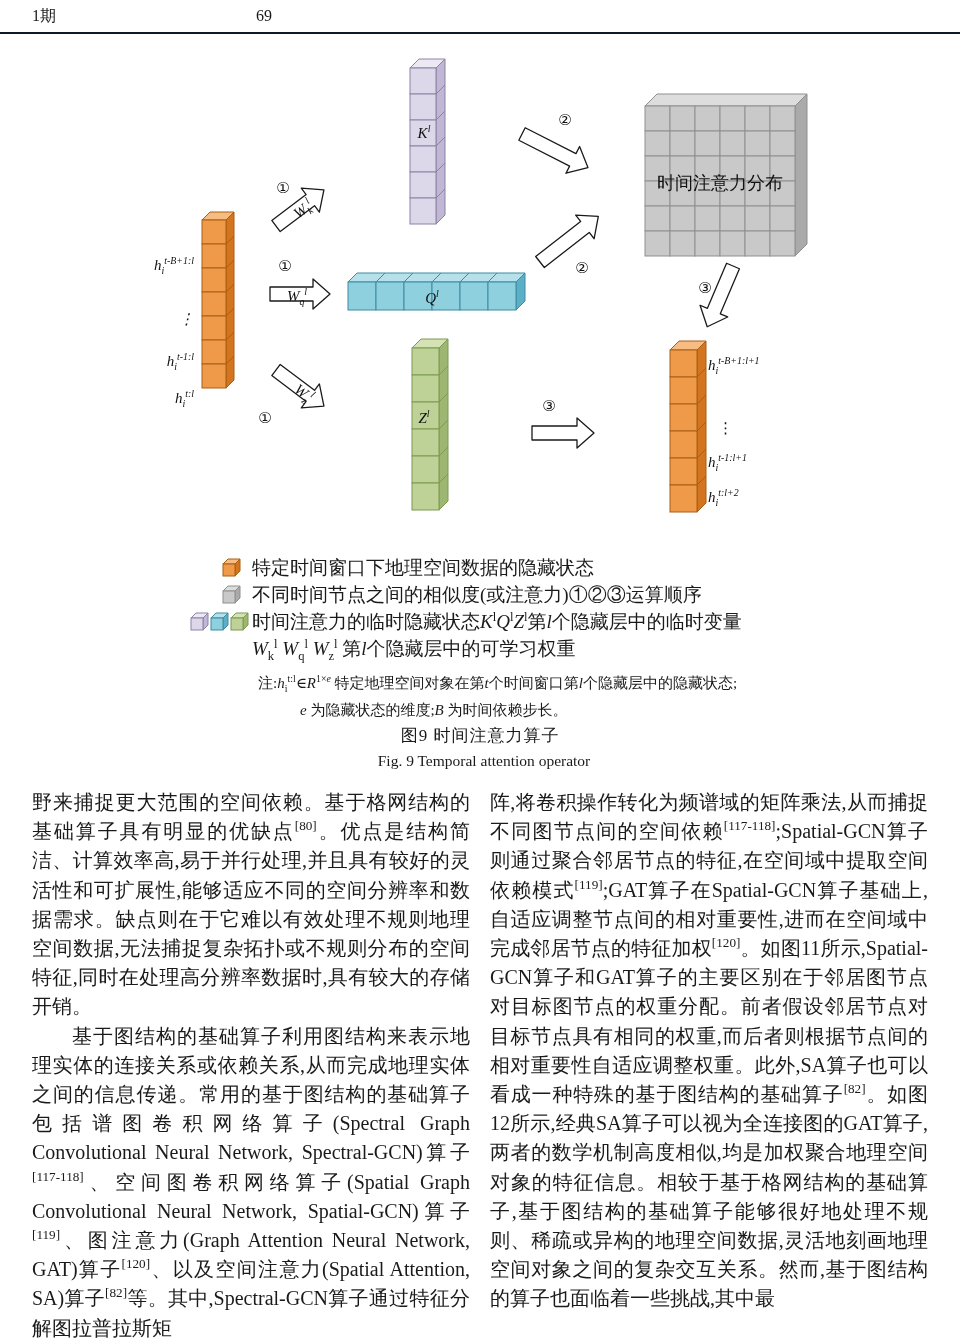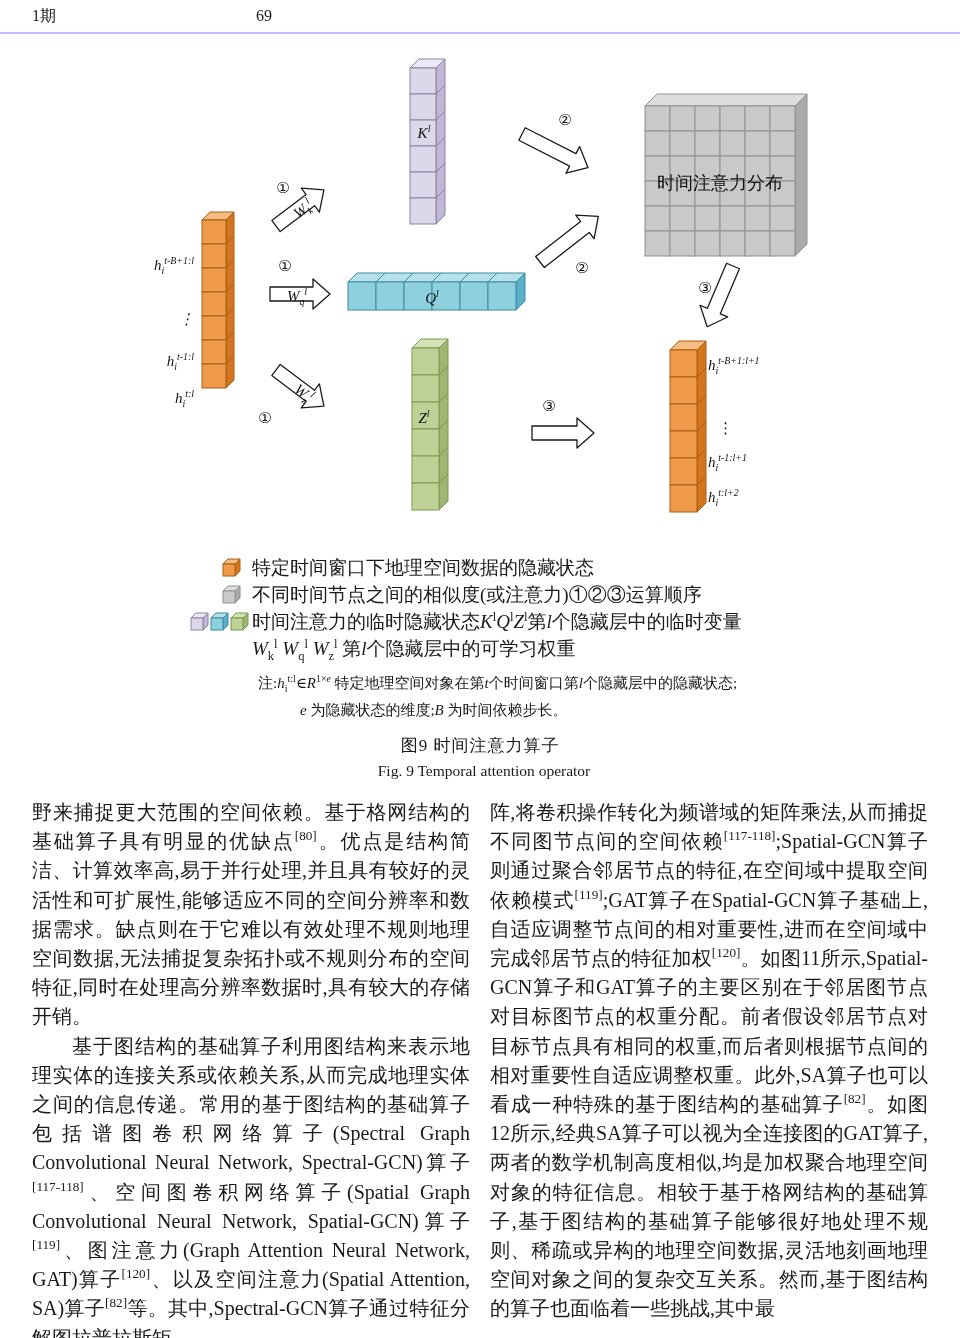--- a/index.html
+++ b/index.html
@@ -4,21 +4,21 @@
 <style>
   * { margin:0; padding:0; box-sizing:border-box; }
   html,body { background:#ffffff; }
   body {
     width:960px; height:1338px; position:relative; overflow:hidden;
     font-family:"Liberation Serif","DejaVu Serif",serif; color:#1a1a1a;
   }
   
   .header {
     height:34px; display:flex; align-items:center; padding:0 32px;
-    border-bottom:2px solid #c4b5fd; font-size:16px;
+    border-bottom:2px solid #0f172a; font-size:16px;
   }
   .issue { width:120px; }
   .running-title { flex:1; text-align:center; letter-spacing:1px; }
   .pagenum { width:120px; text-align:right; }
   
   .figure { margin-top:14px; }
   .diagram { position:relative; width:960px; height:490px; }
   .diagram svg { display:block; }
   .step { font-size:15px; text-anchor:middle; fill:#111; font-family:"DejaVu Sans",sans-serif; }
   .att  { font-size:18px; text-anchor:middle; fill:#111; font-family:"Liberation Serif",serif; }
@@ -36,21 +36,21 @@
   .legend { margin-top:16px; }
   .legend-row { position:relative; padding-left:252px; height:27px; font-size:19px; line-height:27px; }
   .legend-icons { position:absolute; top:3px; }
   .legend-icons svg { width:20px; height:22px; display:inline-block; vertical-align:top; }
   .icons-single { left:222px; }
   .icons-triple { left:190px; }
   
   .notes { margin-top:8px; font-size:15px; line-height:27px; }
   .note-1 { padding-left:258px; }
   .note-2 { padding-left:300px; }
-  .cap-zh { margin-top:10px; text-align:center; font-size:17px; letter-spacing:1px; }
+  .cap-zh { text-align:center; font-size:17px; letter-spacing:1px; }
   .cap-en { margin-top:5px; text-align:center; font-size:15.5px;padding-left:8px; }
   
   .body-text { display:flex; gap:20px; padding:0 32px; margin-top:18px; }
   .col { width:438px; font-size:20px; line-height:29.2px; text-align:justify; }
   .col p { text-align:justify; }
   p.indent { text-indent:2em; }
 </style>
 </head>
 <body>
 

